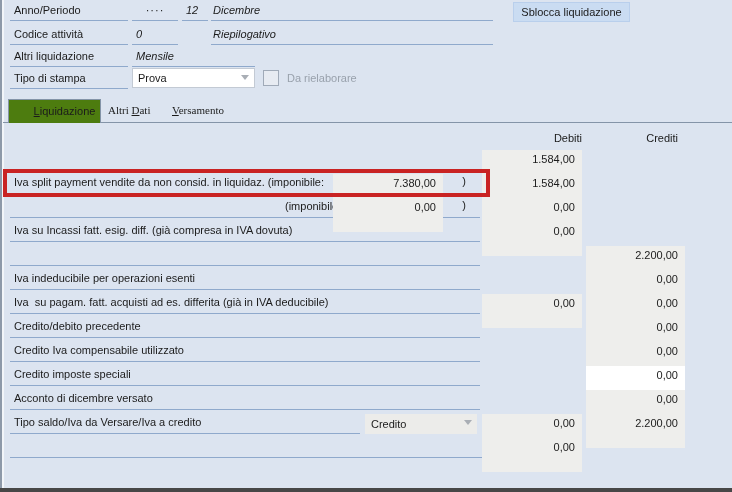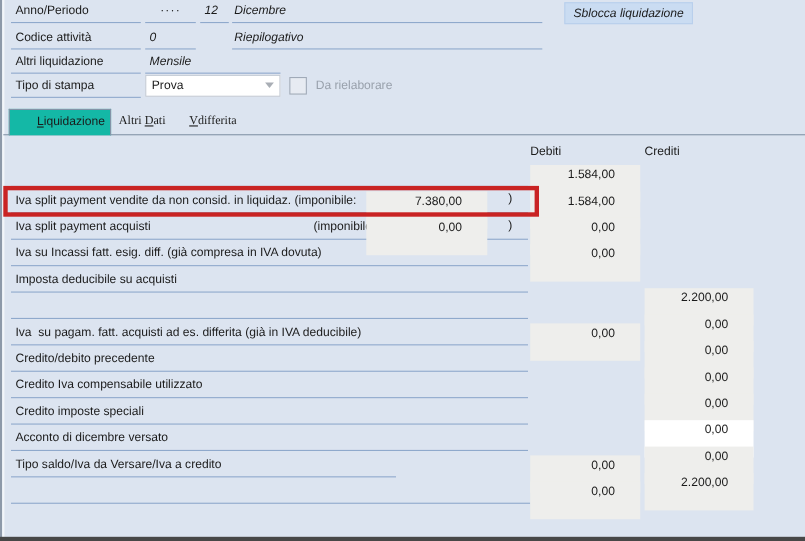--- a/index.html
+++ b/index.html
@@ -10,34 +10,34 @@
   }
   .uline{position:absolute;height:1px;background:#8fa9cc;}
   .flabel{position:absolute;white-space:nowrap;}
   .fval{position:absolute;white-space:nowrap;font-style:italic;}
   .graytxt{color:#99a1ac;}
   
   .dots-btn{position:absolute;left:132px;top:4px;width:46px;height:16px;text-align:center;letter-spacing:1px;line-height:12px;cursor:default;}
   .combo{position:absolute;left:132px;top:68px;width:123px;height:20px;background:#ffffff;border:1px solid #c3cad4;box-sizing:border-box;line-height:18px;padding-left:5px;}
   .combo .arr, .ddown .arr{position:absolute;right:5px;top:6px;width:0;height:0;border-left:4px solid transparent;border-right:4px solid transparent;border-top:5px solid #a9aeb5;}
   .checkbox{position:absolute;left:263px;top:70px;width:14px;height:14px;background:#e7ebf2;border:1px solid #a0aab8;}
-  .unlock{position:absolute;left:513px;top:2px;width:117px;height:20px;background:#cadcf2;border:1px solid #b9cfec;box-sizing:border-box;text-align:center;line-height:18px;cursor:default;font-style:italic;}
+  .unlock{position:absolute;left:513px;top:2px;width:117px;height:20px;background:#cadcf2;border:1px solid #b9cfec;box-sizing:border-box;text-align:center;line-height:18px;cursor:default;}
   
   .tabline{position:absolute;left:3px;top:122px;width:729px;height:1px;background:#8494a8;}
-  .tab-active{position:absolute;left:8px;top:99px;width:93px;height:24px;background:#14b8a6;border:1px solid #8494a8;border-bottom:none;box-sizing:border-box;text-align:center;line-height:22px;z-index:2;padding-left:20px;}
+  .tab-active{position:absolute;left:8px;top:99px;width:93px;height:24px;background:#4d7c0f;border:1px solid #8494a8;border-bottom:none;box-sizing:border-box;text-align:center;line-height:22px;z-index:2;padding-left:20px;}
   .tab{position:absolute;top:104px;white-space:nowrap;cursor:default;font-family:Liberation Serif, serif;}
   .accel{text-decoration:underline;}
   
-  .colhead{position:absolute;top:132px;text-align:left;}
+  .colhead{position:absolute;top:132px;text-align:right;}
   .trow{position:absolute;left:4px;right:0;height:23px;}
   .rline{position:absolute;left:6px;top:21px;width:470px;height:1px;background:#8fa9cc;}
   .rlabel{position:absolute;left:10px;top:4px;white-space:pre;}
-  .cell{position:absolute;top:2px;height:34px;line-height:19px;background:#eeeeec;text-align:right;padding-right:23px;box-sizing:border-box;}
+  .cell{position:absolute;top:2px;height:34px;line-height:19px;background:#eeeeec;text-align:right;padding-right:7px;box-sizing:border-box;}
   .deb{left:478px;width:100px;}
-  .cre{left:582px;width:99px;margin-top:16px;}
+  .cre{left:582px;width:99px;}
   .white{background:#ffffff;}
   .impf{left:329px;width:110px;}
   .implbl{position:absolute;left:281px;top:4px;}
   .paren{position:absolute;left:449px;top:3px;width:22px;text-align:center;}
   .ddown{position:absolute;left:361px;top:2px;width:112px;height:20px;background:#ececea;line-height:20px;padding-left:6px;box-sizing:border-box;}
   
   .left-edge{position:absolute;left:0;top:0;width:2px;height:492px;background:#8d99a9;}
   .left-edge2{position:absolute;left:2px;top:0;width:2px;height:492px;background:#f2f5f9;}
   .bottom-bar{position:absolute;left:0;top:488px;width:732px;height:4px;background:#474747;}
   .redbox{position:absolute;left:3px;top:169px;width:487px;height:28px;border:4px solid #c92323;box-sizing:border-box;z-index:3;}
@@ -77,62 +77,61 @@
   <span class="arr"></span>
 </div>
 <div class="checkbox"></div>
 <span class="flabel graytxt" style="left:287px;top:72px">Da rielaborare</span>
 
 <div class="unlock">Sblocca liquidazione</div>
 
 <div class="tabline"></div>
 <div class="tab-active"><span></span><span class="accel">L</span><span>iquidazione</span></div>
 <div class="tab" style="left:108px"><span>Altri </span><span class="accel">D</span><span>ati</span></div>
-<div class="tab" style="left:172px"><span></span><span class="accel">V</span><span>differita</span></div>
+<div class="tab" style="left:172px"><span></span><span class="accel">V</span><span>ersamento</span></div>
 
 <div class="colhead" style="left:482px;width:100px">Debiti</div>
 <div class="colhead" style="left:586px;width:92px">Crediti</div>
 
 <div class="trow" style="top:148px">
   <div class="rline"></div>
   <div class="cell deb">1.584,00</div>
 </div>
 
 <div class="trow" style="top:172px">
   <div class="rline"></div>
   <span class="rlabel">Iva split payment vendite da non consid. in liquidaz. (imponibile:</span>
   <div class="cell impf">7.380,00</div>
   <span class="paren">)</span>
   <div class="cell deb">1.584,00</div>
 </div>
 <div class="redbox"></div>
 
 <div class="trow" style="top:196px">
   <div class="rline"></div>
-  <span class="rlabel">Iva split payment acquisti</span>
   <span class="implbl">(imponibile:</span>
   <div class="cell impf">0,00</div>
   <span class="paren">)</span>
   <div class="cell deb">0,00</div>
 </div>
 
 <div class="trow" style="top:220px">
   <div class="rline"></div>
   <span class="rlabel">Iva su Incassi fatt. esig. diff. (già compresa in IVA dovuta)</span>
   <div class="cell deb">0,00</div>
 </div>
 
 <div class="trow" style="top:244px">
   <div class="rline"></div>
-  <span class="rlabel">Imposta deducibile su acquisti</span>
   <div class="cell cre">2.200,00</div>
 </div>
 
 <div class="trow" style="top:268px">
   <div class="rline"></div>
+  <span class="rlabel">Iva indeducibile per operazioni esenti</span>
   <div class="cell cre">0,00</div>
 </div>
 
 <div class="trow" style="top:292px">
   <div class="rline"></div>
   <span class="rlabel">Iva  su pagam. fatt. acquisti ad es. differita (già in IVA deducibile)</span>
   <div class="cell deb">0,00</div>
   <div class="cell cre">0,00</div>
 </div>
 
@@ -156,20 +155,24 @@
 
 <div class="trow" style="top:388px">
   <div class="rline"></div>
   <span class="rlabel">Acconto di dicembre versato</span>
   <div class="cell cre">0,00</div>
 </div>
 
 <div class="trow" style="top:412px">
   <div class="rline" style="width:350px"></div>
   <span class="rlabel">Tipo saldo/Iva da Versare/Iva a credito</span>
+  <div class="ddown">
+    <span>Credito</span>
+    <span class="arr"></span>
+  </div>
   <div class="cell deb">0,00</div>
   <div class="cell cre">2.200,00</div>
 </div>
 
 <div class="trow" style="top:436px">
   <div class="rline" style="width:472px"></div>
   <div class="cell deb">0,00</div>
 </div>
 
 </body></html>

